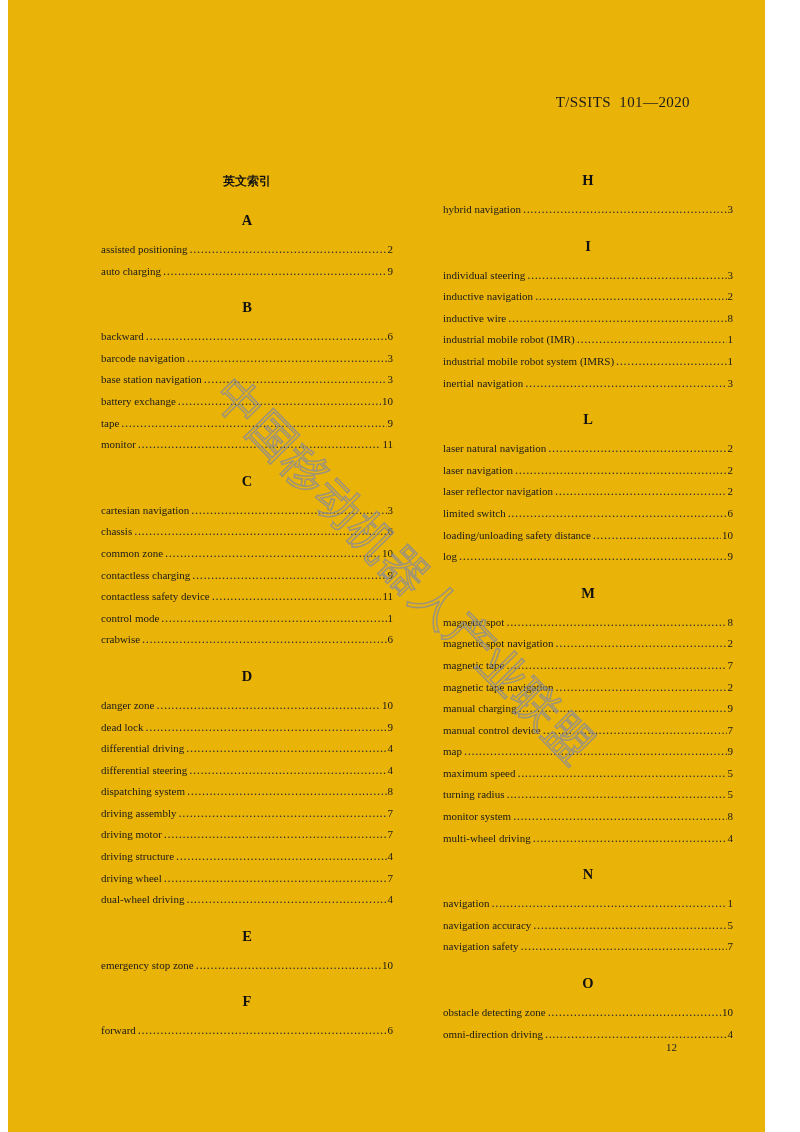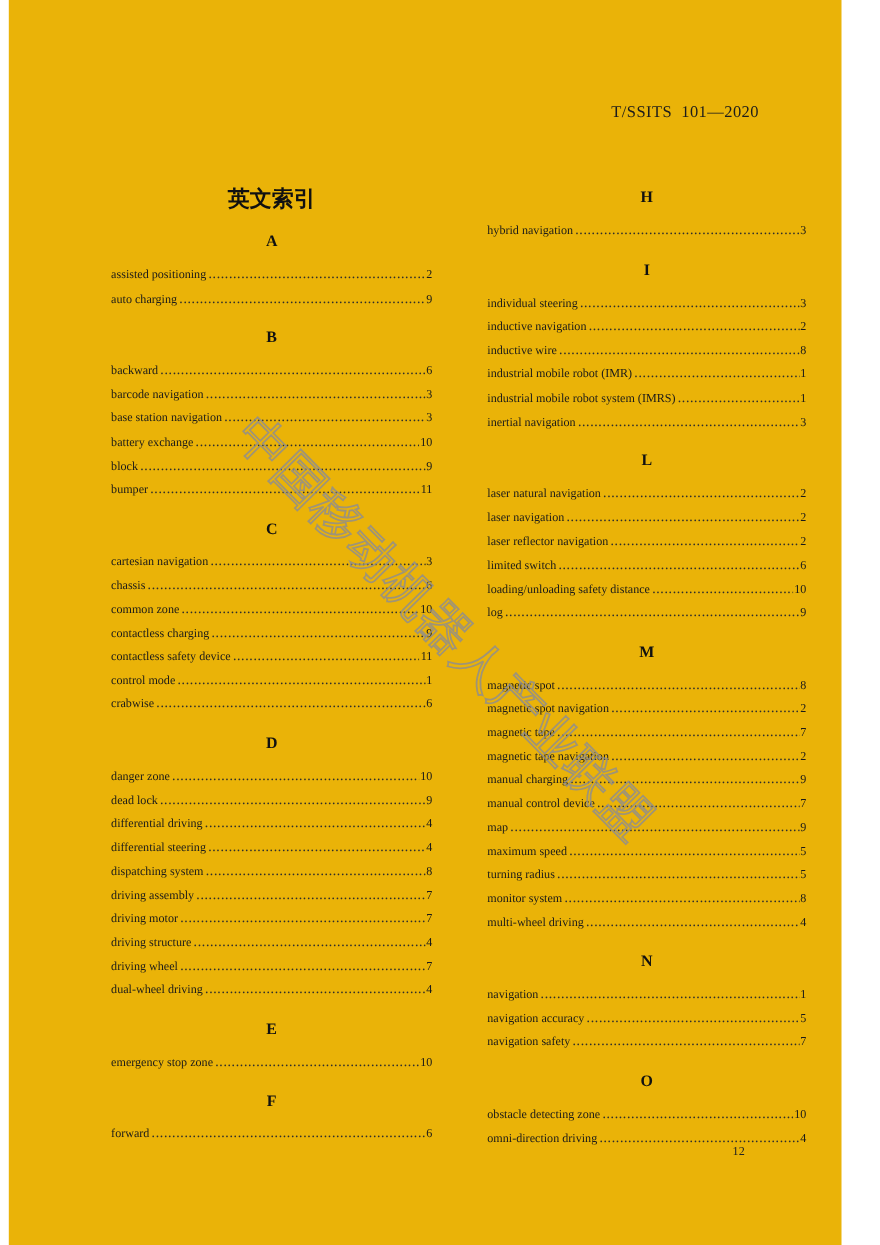--- a/index.html
+++ b/index.html
@@ -30,21 +30,21 @@
     position: absolute;
     top: 170px;
   }
   .col-left  { left: 93px;  width: 292px; }
   .col-right { left: 435px; width: 290px; }
 
   .index-title {
     height: 22px;
     line-height: 22px;
     text-align: center;
-    font-size: 20px;
+    font-size: 12px;
     font-weight: bold;
     color: #111;
     font-family: Liberation Sans, sans-serif;
   }
 
   .section { margin-top: 15px; }
   .col-left .section:first-of-type { margin-top: 18px; }
   .col-right .section:first-of-type { margin-top: 0; }
 
   .section-letter {
@@ -142,26 +142,26 @@
             <span class="term">base station navigation</span>
             <span class="leader"></span>
             <span class="pg">3</span>
           </div>
           <div class="entry-row">
             <span class="term">battery exchange</span>
             <span class="leader"></span>
             <span class="pg">10</span>
           </div>
           <div class="entry-row">
-            <span class="term">block</span>
-            <span class="leader"></span>
-            <span class="pg">9</span>
-          </div>
-          <div class="entry-row">
-            <span class="term">bumper</span>
+            <span class="term">tape</span>
+            <span class="leader"></span>
+            <span class="pg">9</span>
+          </div>
+          <div class="entry-row">
+            <span class="term">monitor</span>
             <span class="leader"></span>
             <span class="pg">11</span>
           </div>
         </div>
         <div class="section">
           <div class="section-letter">C</div>
           <div class="entry-row">
             <span class="term">cartesian navigation</span>
             <span class="leader"></span>
             <span class="pg">3</span>

